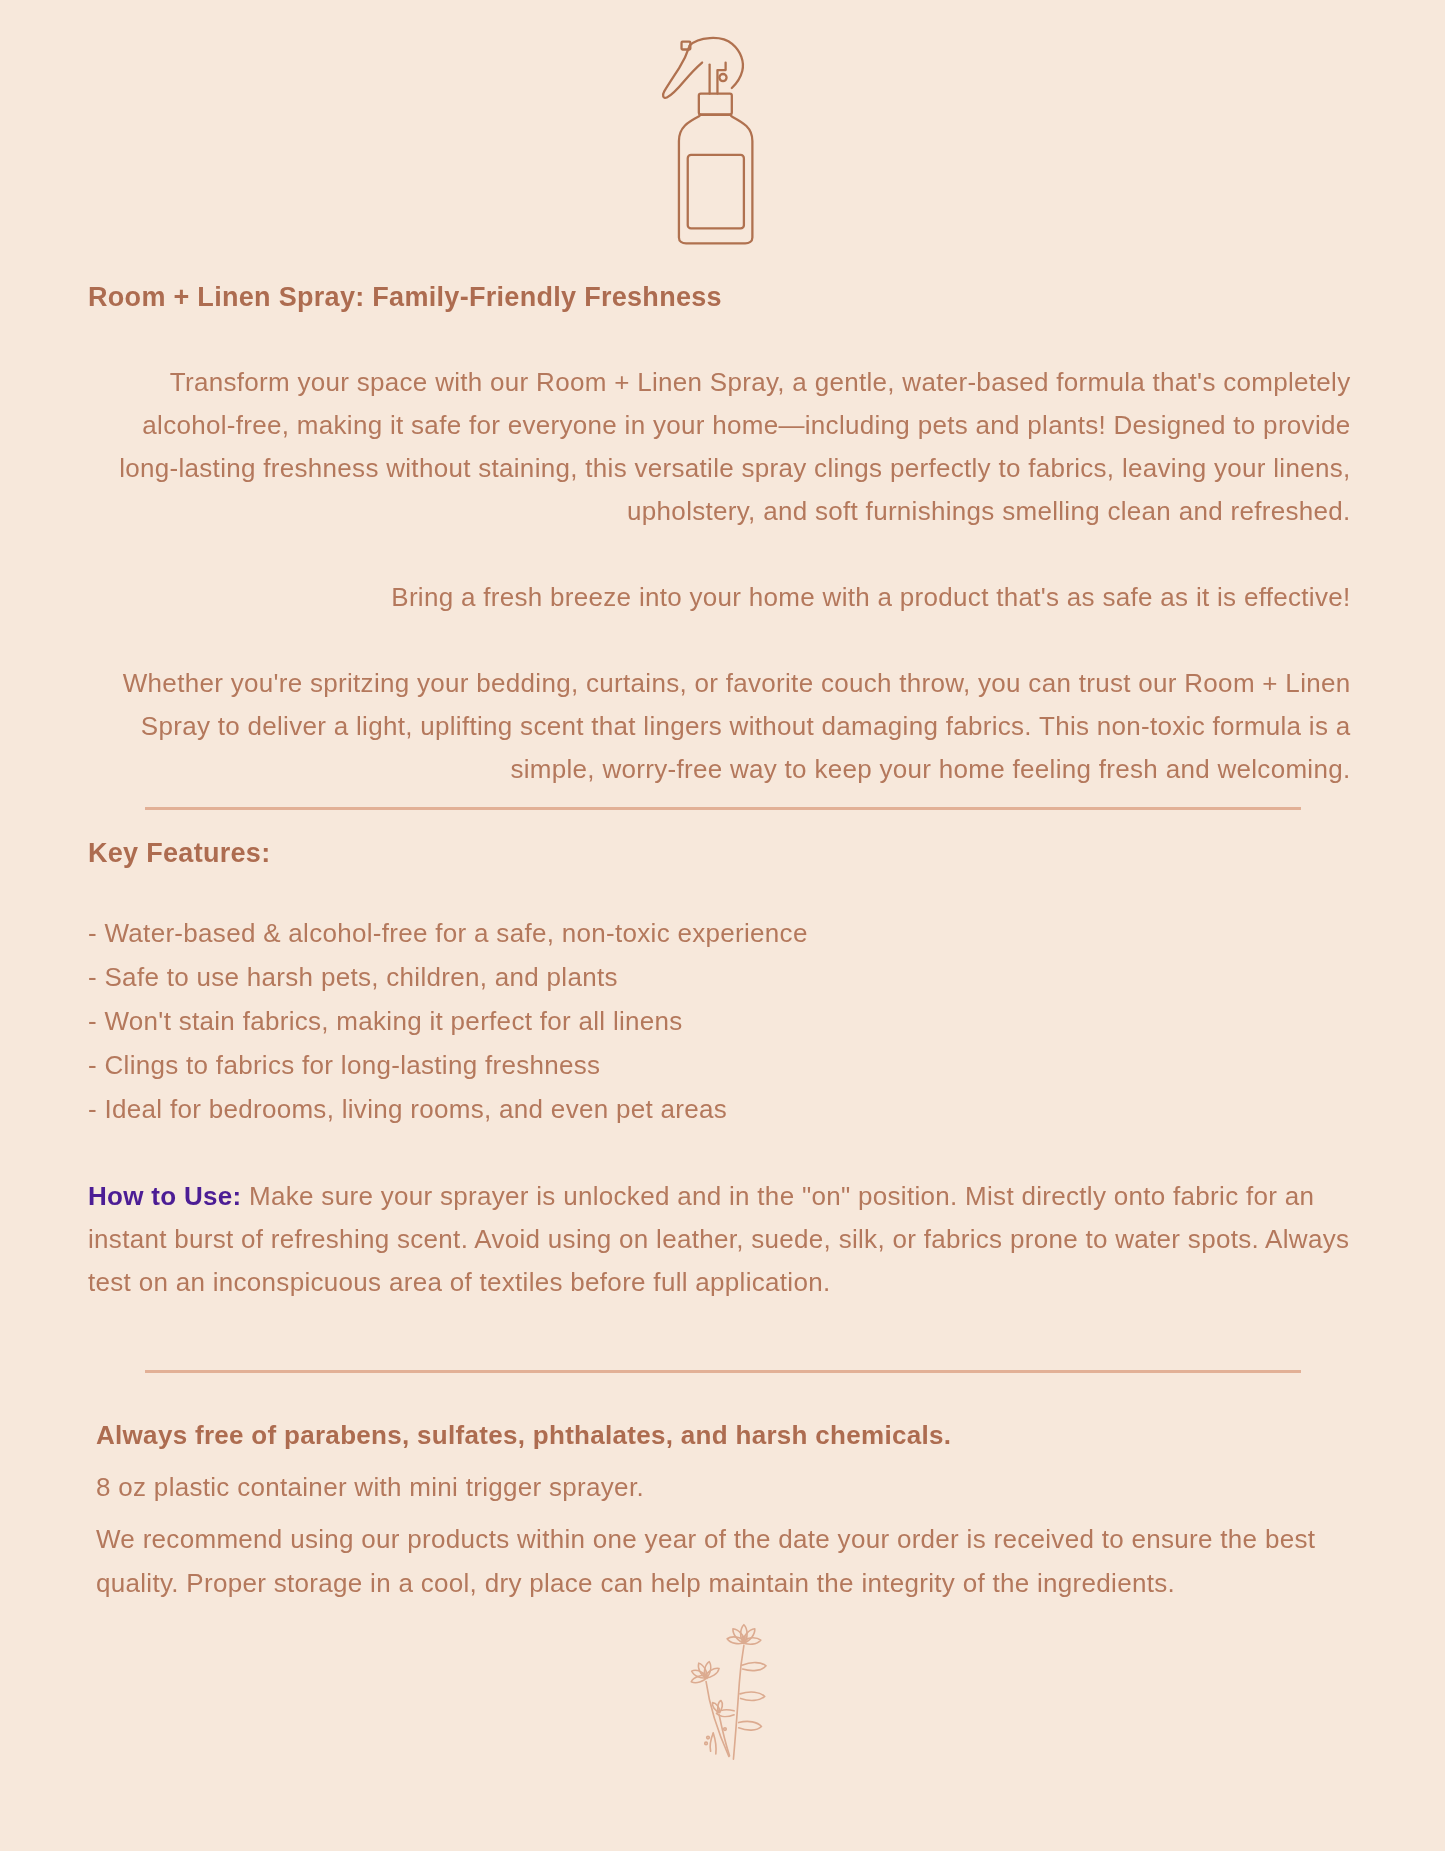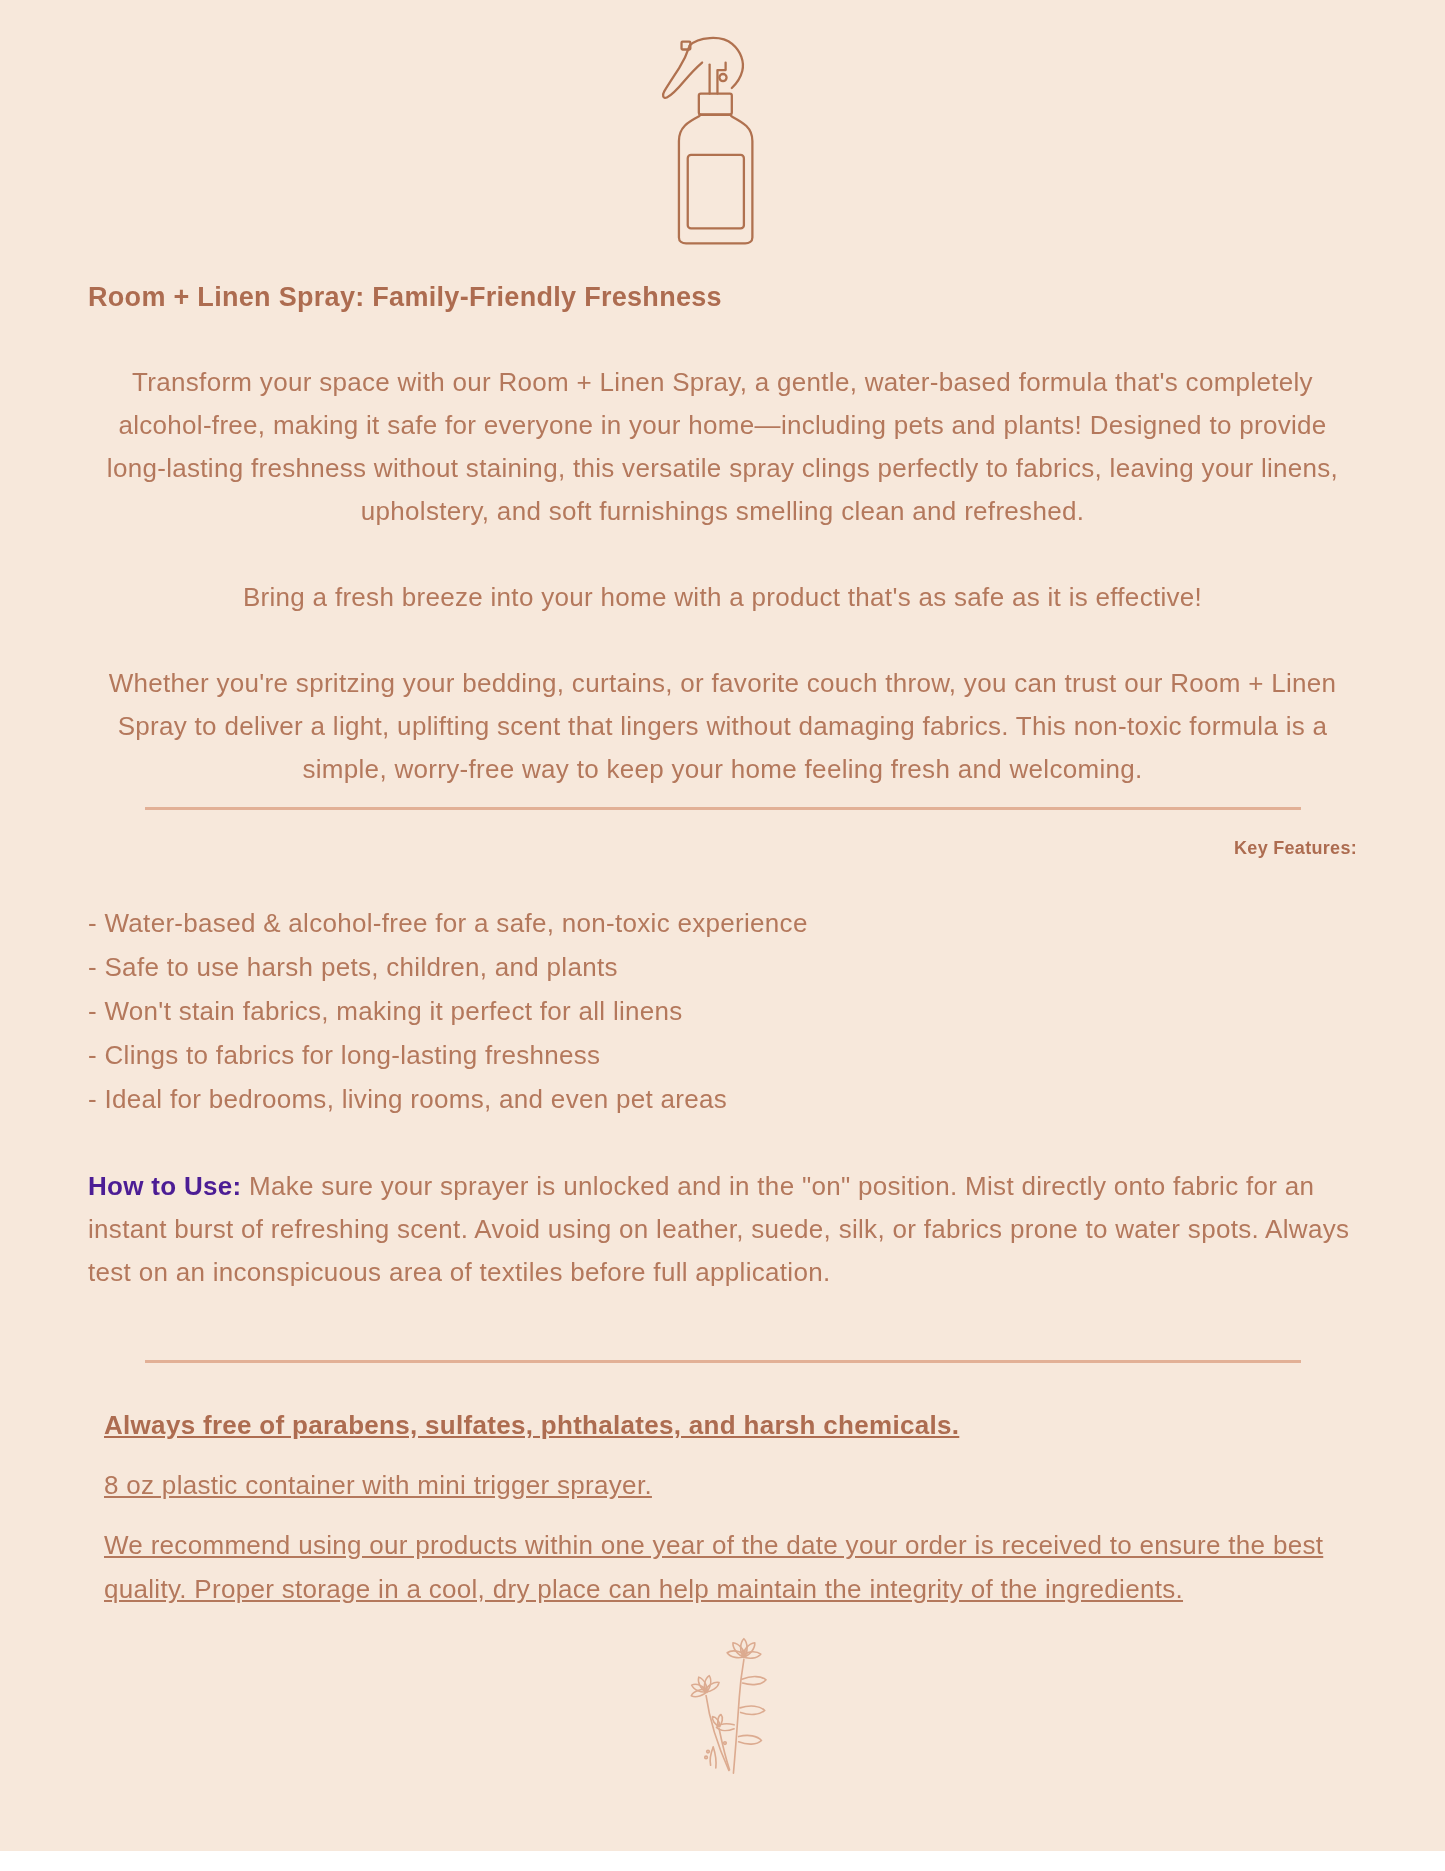--- a/index.html
+++ b/index.html
@@ -22,40 +22,39 @@
   h1.title{
     margin:34px 88px 0 88px;
     font-size:27px;
     font-weight:700;
     color:#ad6c50;
     letter-spacing:.3px;
   }
   .intro p{
     max-width:1256px;
     margin:43px auto 0 auto;
-    text-align:center;
+    text-align:right;
     font-size:26px;
     line-height:43px;
     letter-spacing:.3px;
   }
   .intro p.first{margin-top:48px;}
   hr.divider{
     border:none;
     border-top:3px solid #e2b096;
     width:1156px;
     margin:16px auto 0 auto;
   }
   hr.divider.second{margin-top:66px;}
   h2.section-heading{
     margin:28px 88px 0 88px;
-    font-size:18px;
+    font-size:27px;
     font-weight:700;
     color:#ad6c50;
     letter-spacing:.3px;
-    text-align:right;
   }
   ul.features{
     list-style:none;
     margin:42px 88px 8px 88px;
     padding:0;
     font-size:26px;
     line-height:44px;
     letter-spacing:.3px;
   }
   .how-to{
@@ -64,21 +63,21 @@
     line-height:43px;
     letter-spacing:.3px;
   }
   .how-to .lead{font-weight:700;color:#4c1d95;}
   .footer-block{
     margin:40px 88px 0 88px;
     font-size:26px;
     line-height:44px;
     letter-spacing:.3px;
   }
-  .footer-block p{margin:16px;text-decoration:underline;}
+  .footer-block p{margin:8px;}
   .footer-block p.bold{font-weight:700;color:#ad6c50;}
   .flower-wrap{
     text-align:center;
     margin-top:2px;
     height:152px;
   }
 </style>
 </head>
 <body>
 

